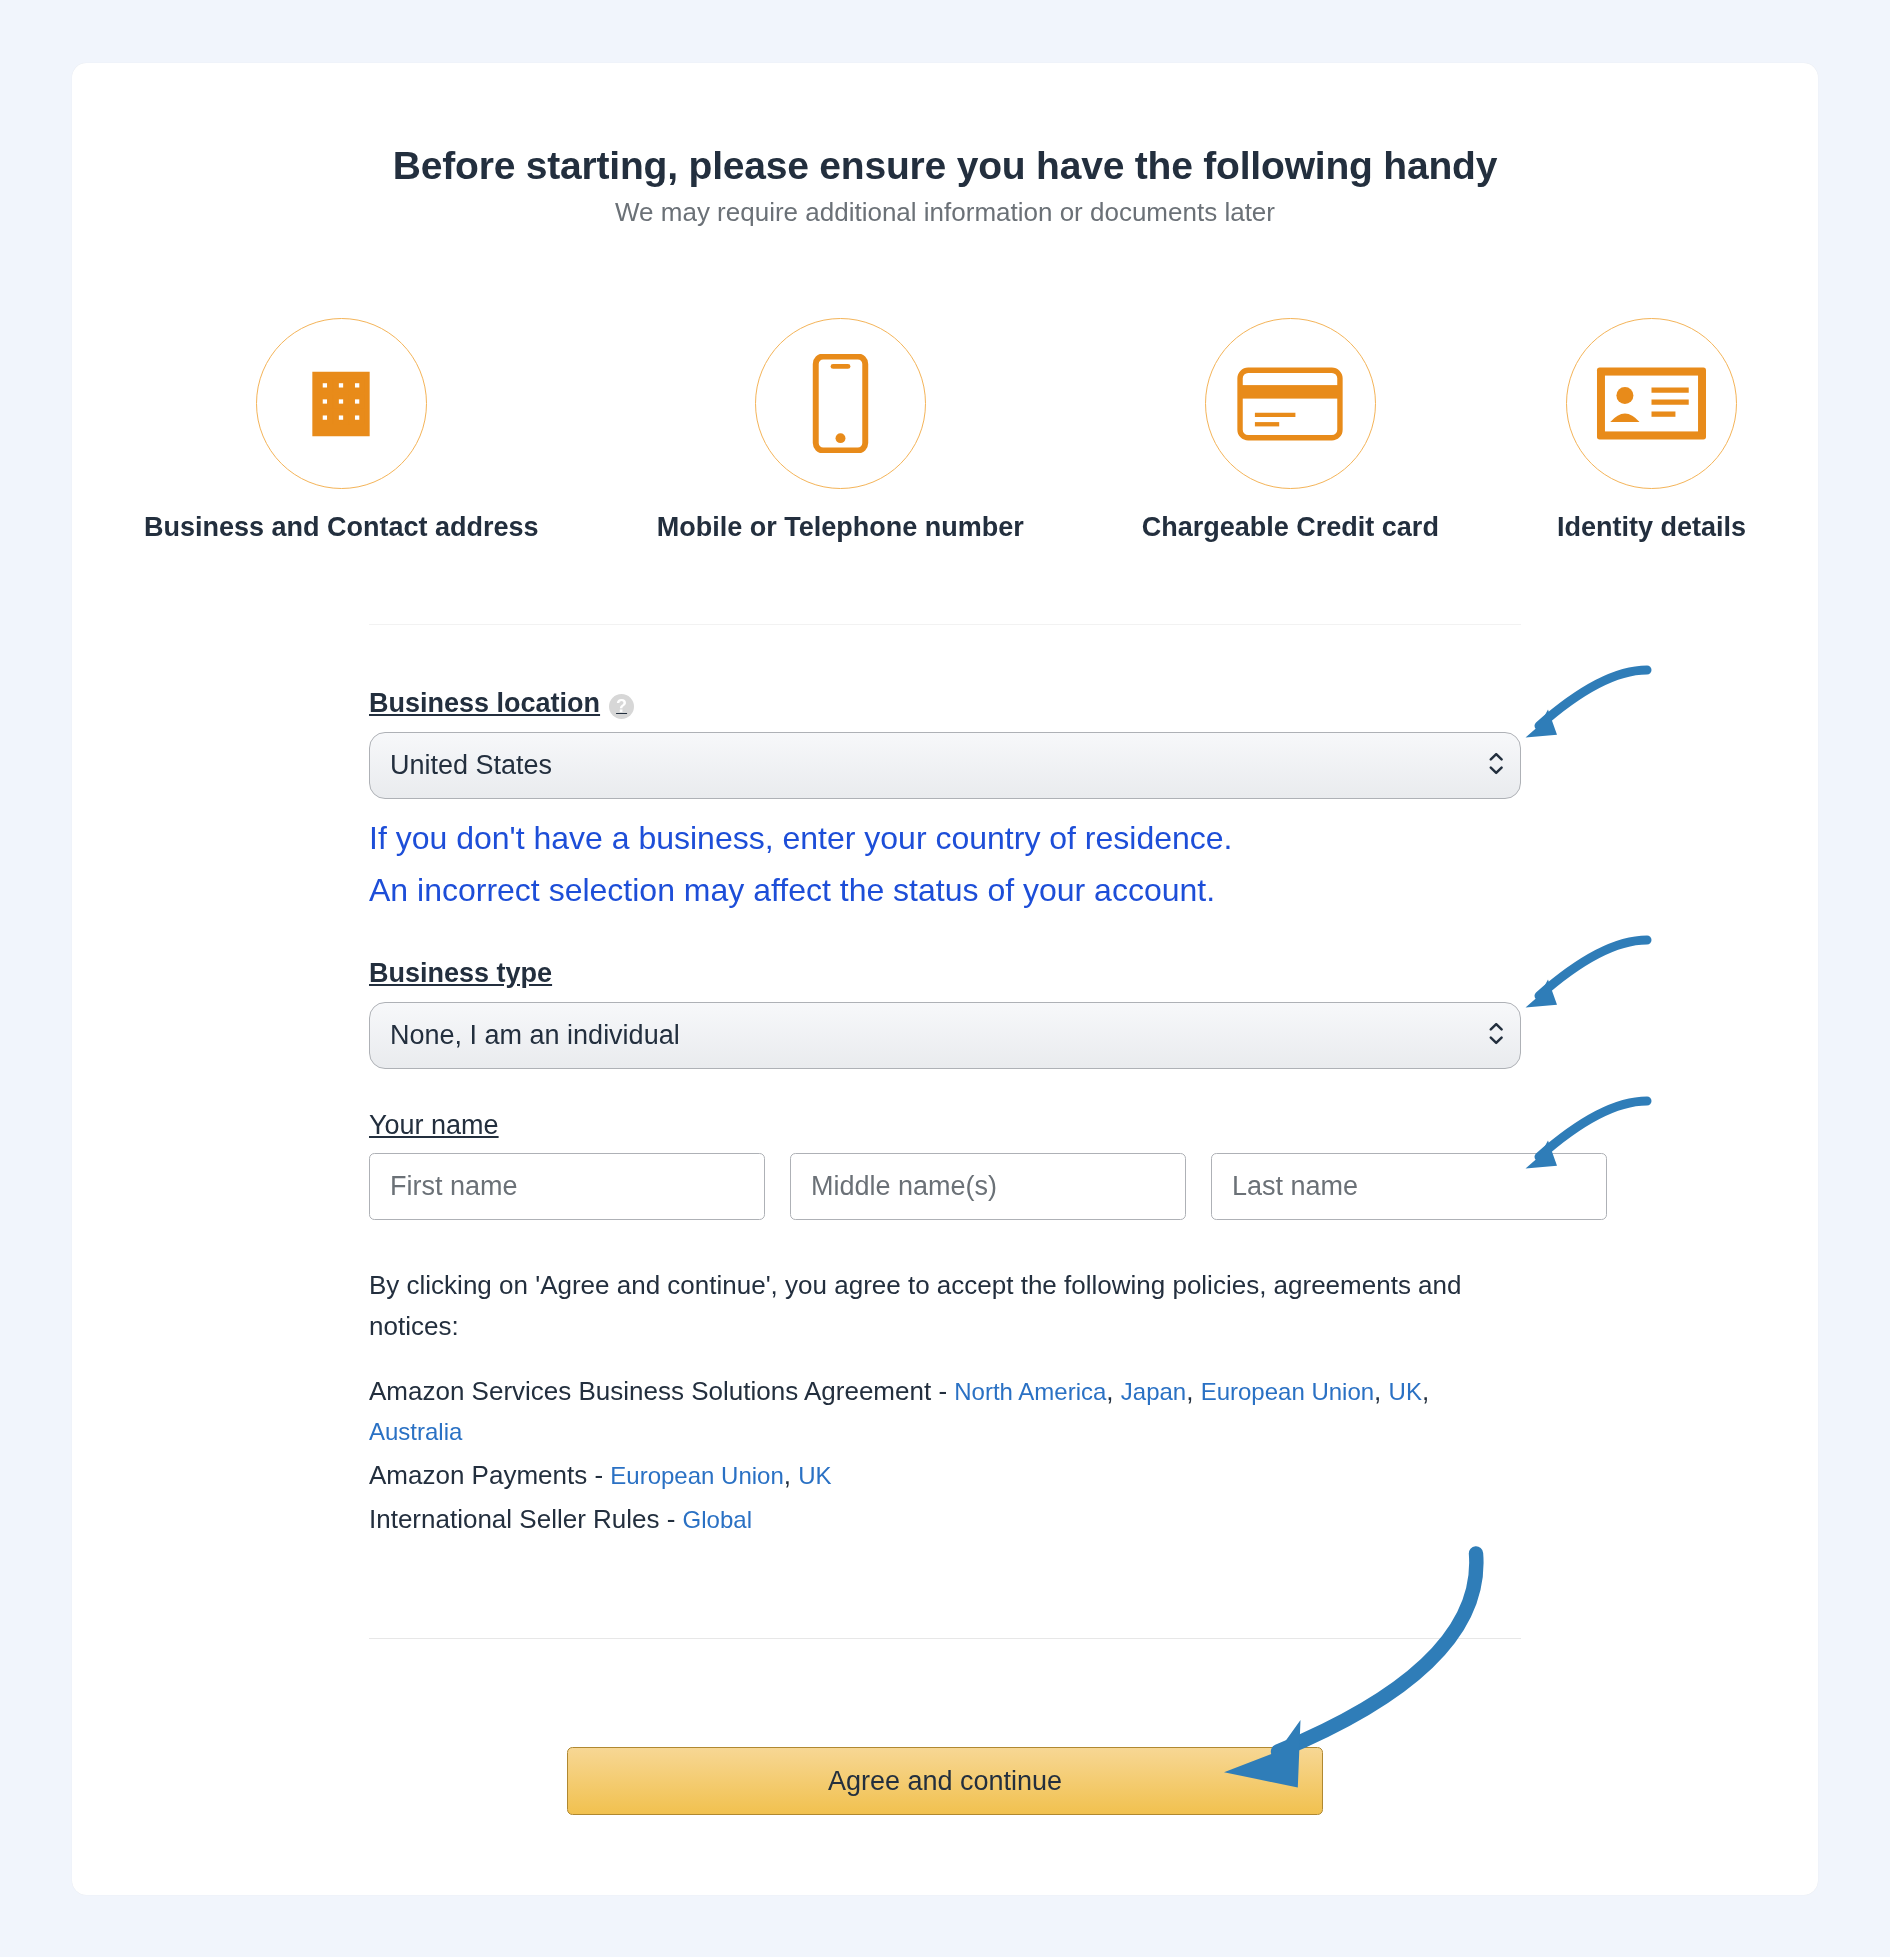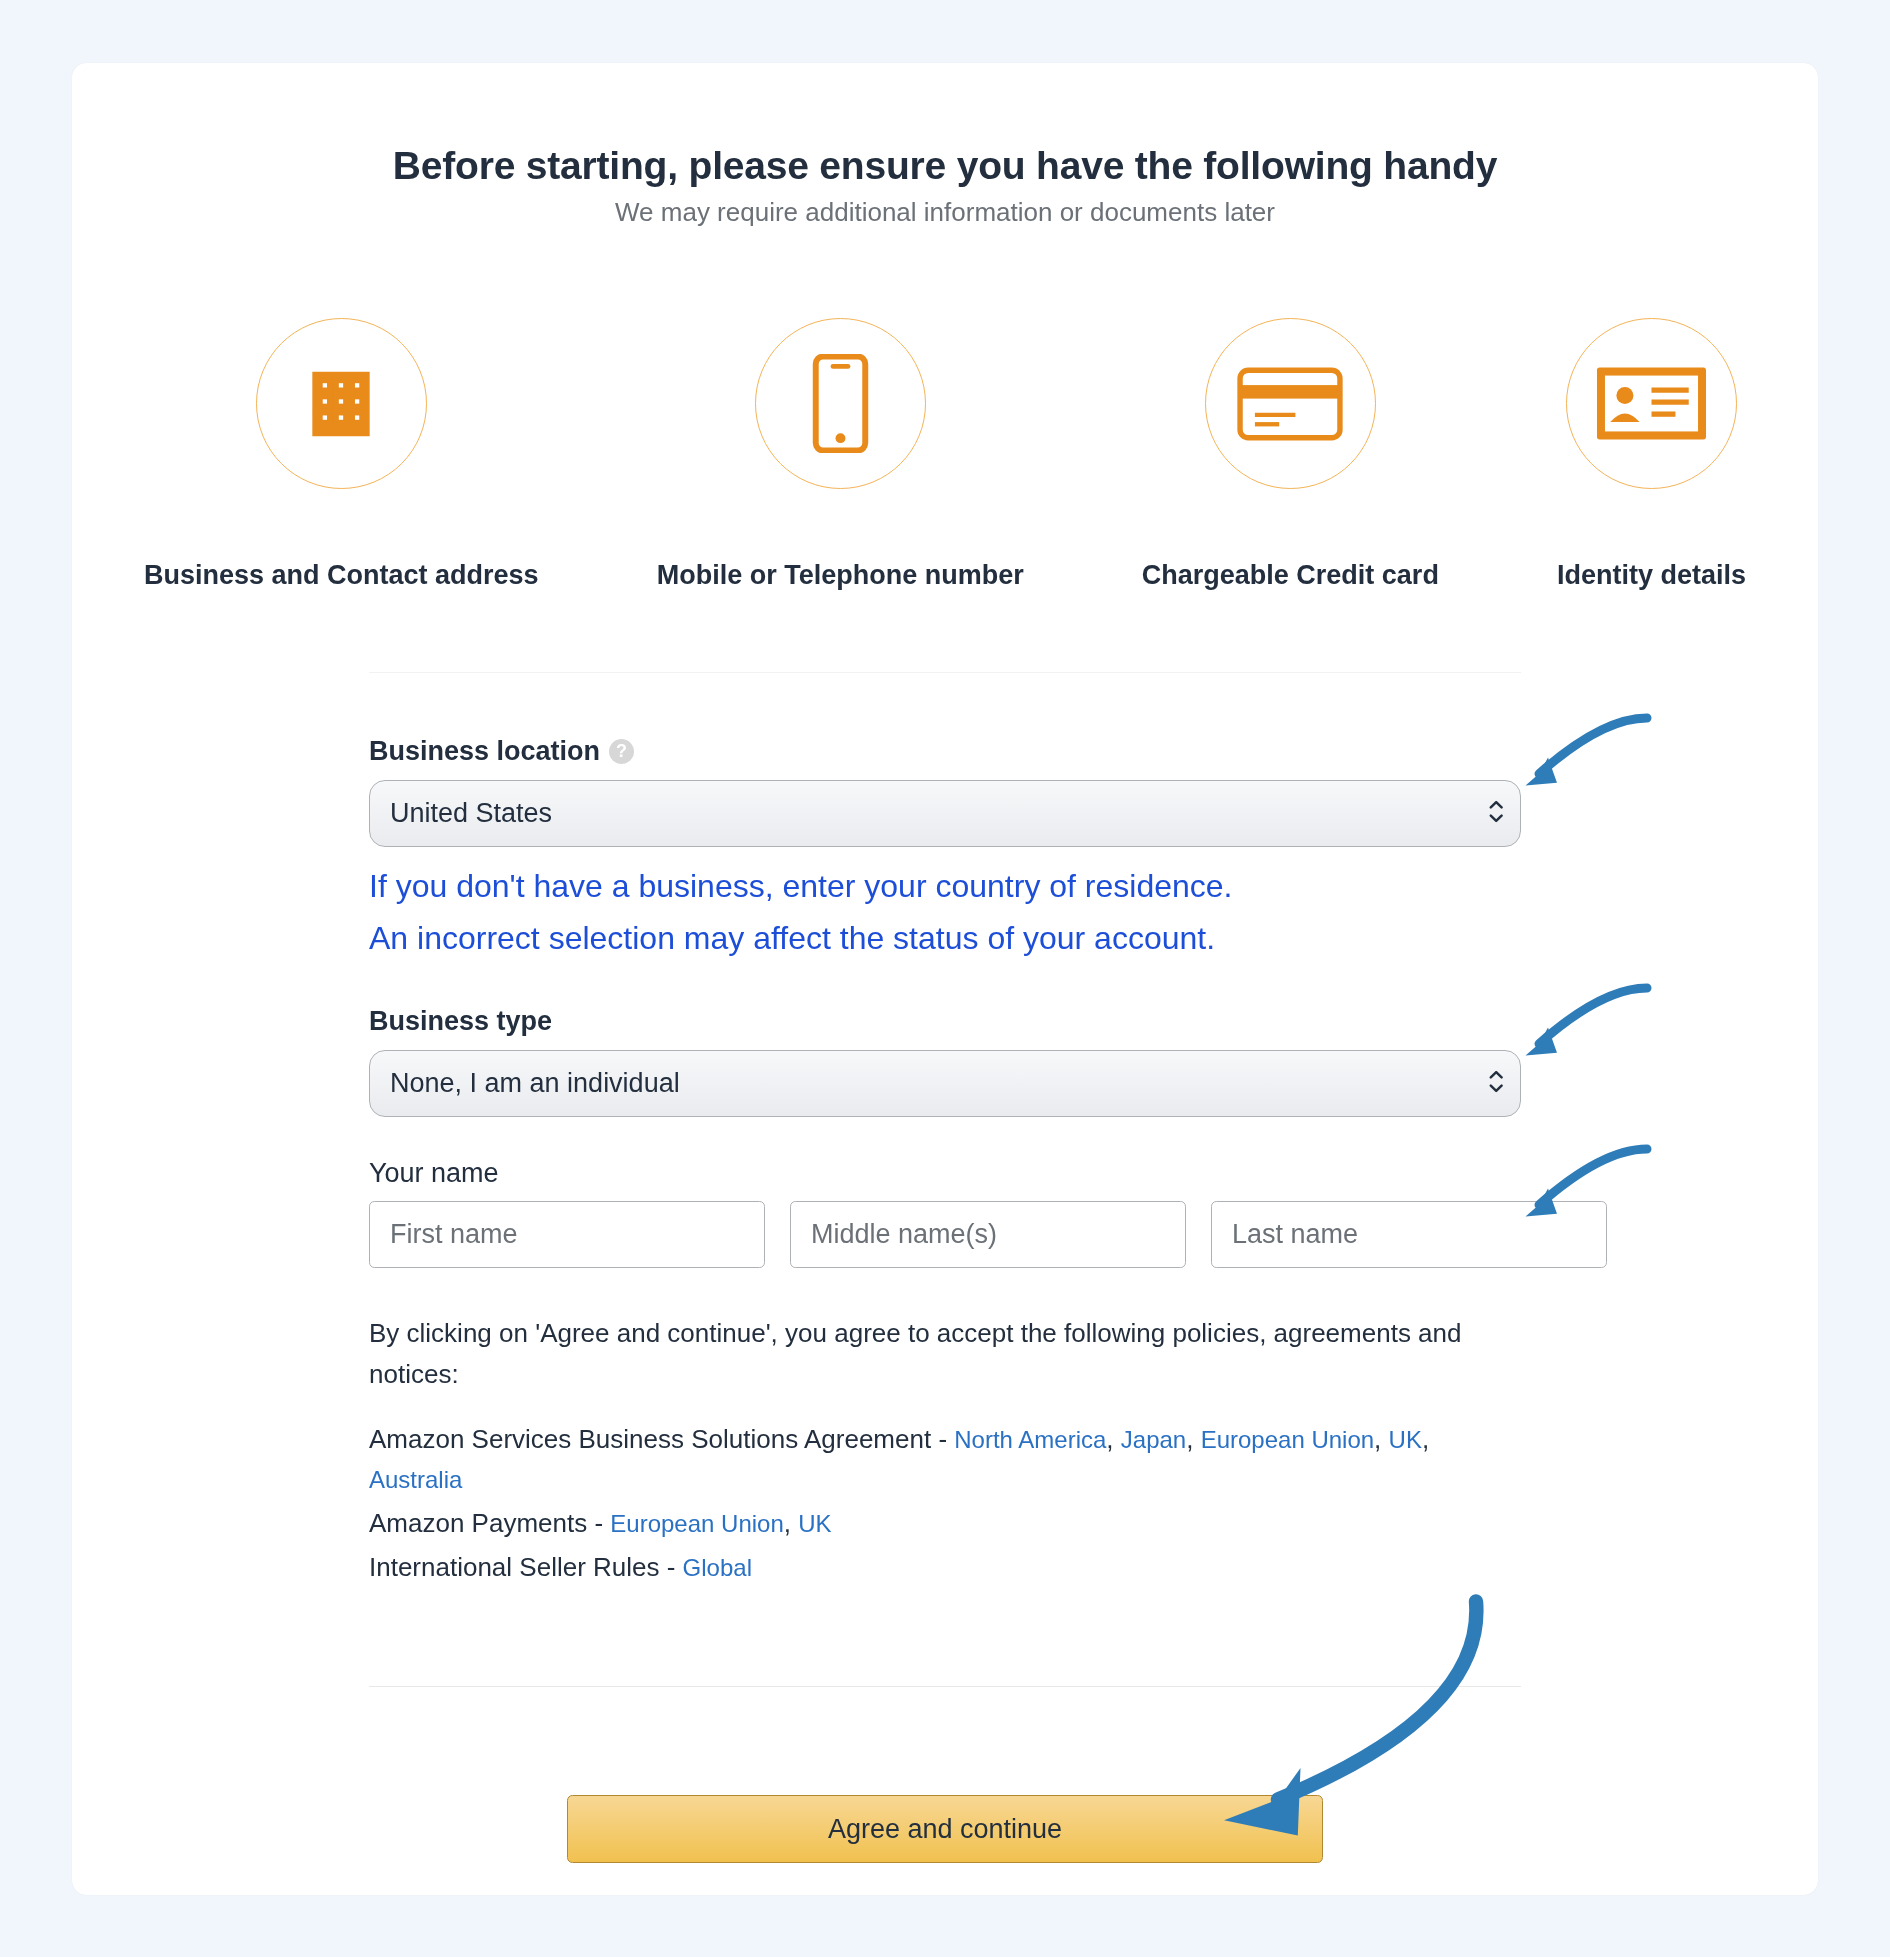--- a/index.html
+++ b/index.html
@@ -53,38 +53,38 @@
     border-radius: 50%;
     display: flex;
     align-items: center;
     justify-content: center;
   }
   .req-label {
     font-size: 27px;
     font-weight: 700;
     color: #232f3e;
     text-align: center;
-    margin-top: 48px;
   }
   .form-area {
     width: 1152px;
     margin: 81px auto 0 auto;
     position: relative;
     border-top: 0.9px solid #f2f2f2;
     padding-top: 63px;
   }
   .form-group { margin-bottom: 41px; position: relative; }
   .form-label {
     font-size: 27px;
     font-weight: 700;
     color: #232f3e;
     margin-bottom: 12.6px;
     display: flex;
-    align-items: center;
+    align-items: flex-end;
     gap: 9px;
+    text-decoration: underline;
   }
   .form-label.light { font-weight: 400; }
   .help-circle {
     width: 25px; height: 25px;
     background: #d7d7d7;
     color: #fff;
     border-radius: 50%;
     font-size: 18px;
     display: inline-flex;
     align-items: center;

